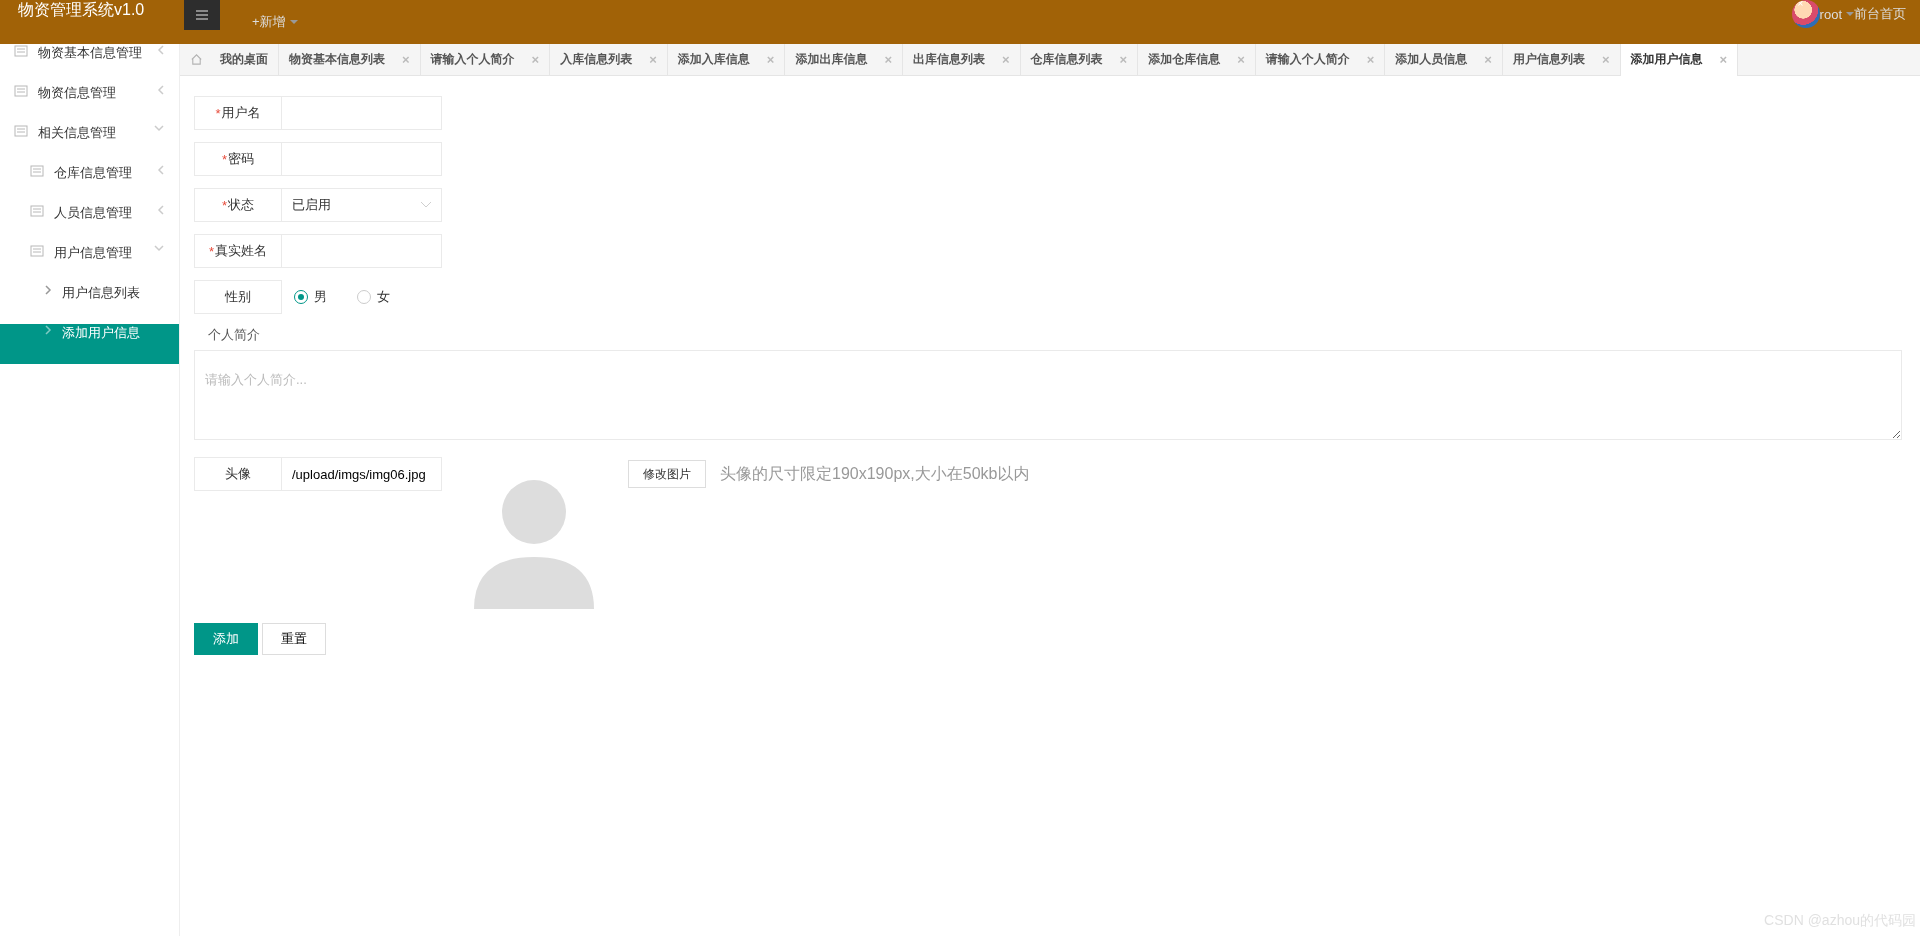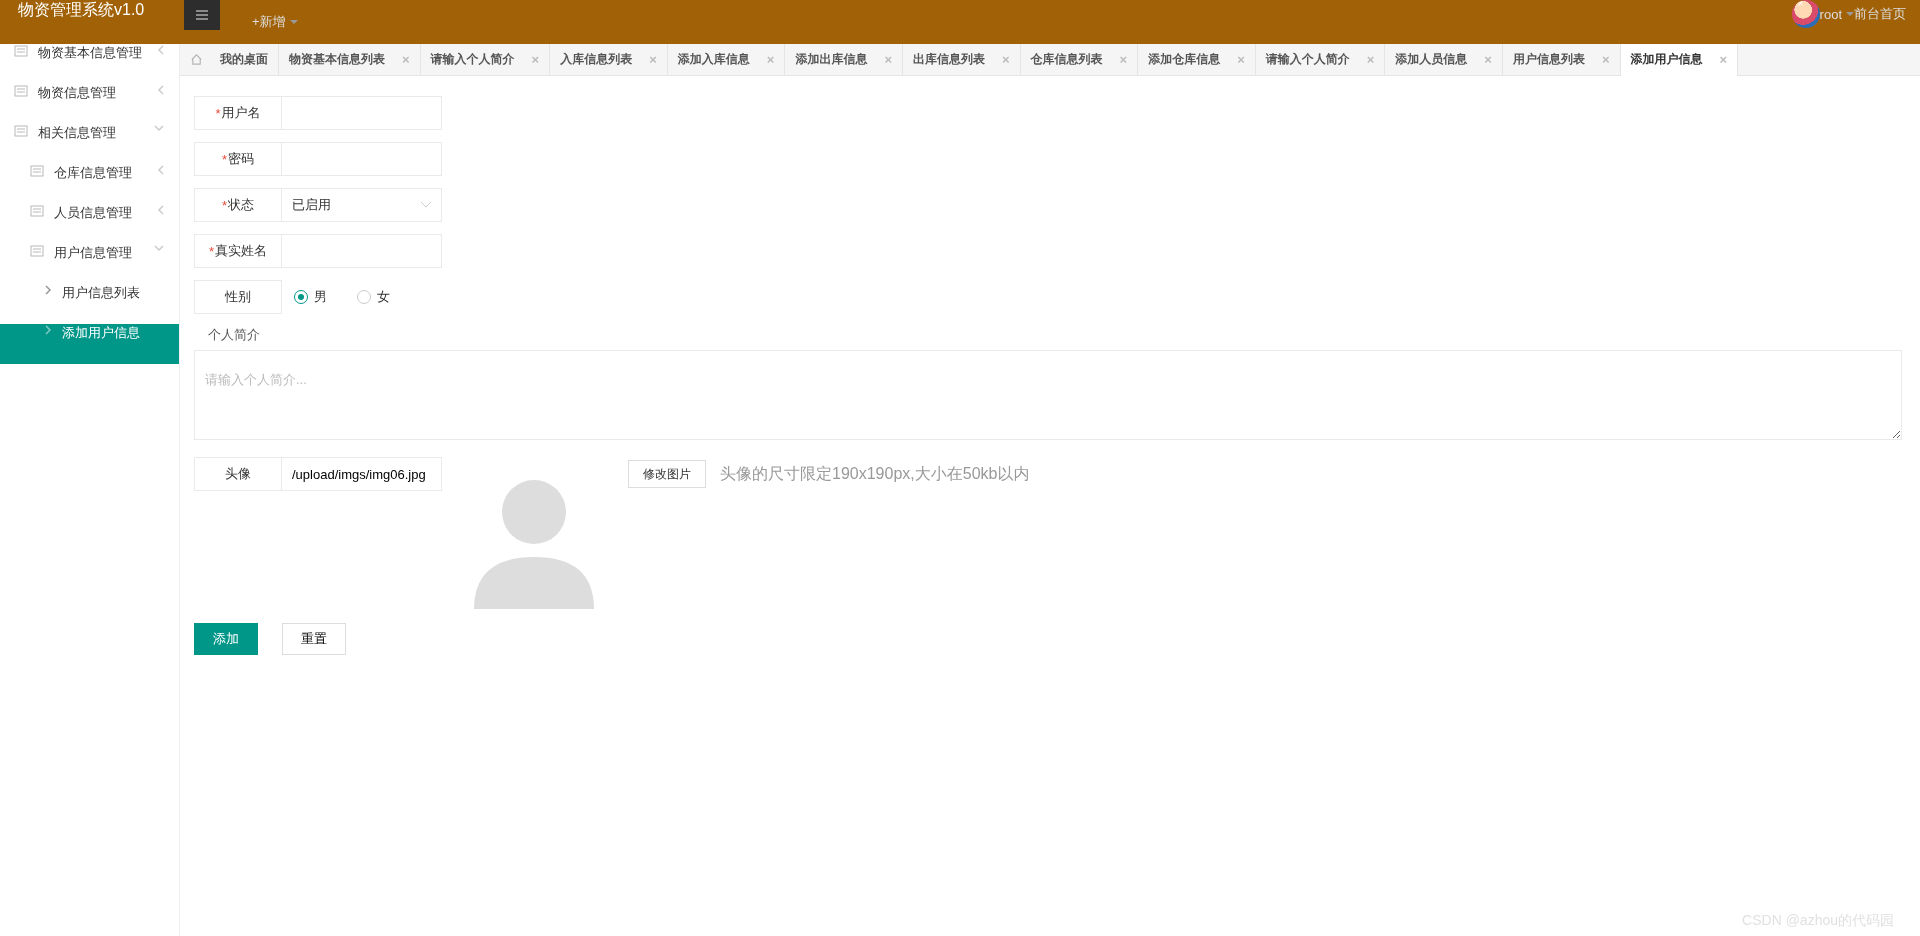--- a/index.html
+++ b/index.html
@@ -198,30 +198,30 @@
     .avatar-preview {
       width: 160px; height: 152px; margin-left: 12px;
       display: flex; align-items: center; justify-content: center;
     }
     .avatar-preview svg { width: 160px; height: 152px; }
     .modify-btn {
       height: 28px; padding: 0 14px; border: 1px solid #ddd; background: #fff;
       cursor: pointer; font-size: 12px; color: #333; margin-left: 14px;
     }
     .avatar-hint { color: #999; font-size: 16px; margin-left: 14px; }
-    .btn-row { margin-top: 14px; display: flex; gap: 24px; }
+    .btn-row { margin-top: 14px; display: flex; gap: 4px; }
     .btn {
       height: 32px; padding: 0 18px; border: 1px solid #ddd;
       background: #fff; cursor: pointer; font-size: 13px;
     }
     .btn.primary { background: #009688; color: #fff; border-color: #009688; }
 
     .watermark {
       position: fixed;
-      right: 26px;
+      right: 4px;
       bottom: 6px;
       color: #ccc;
       font-size: 14px;
       opacity: 0.6;
       pointer-events: none;
       margin-left: 37px;
     }
   </style>
 </head>
 <body>

